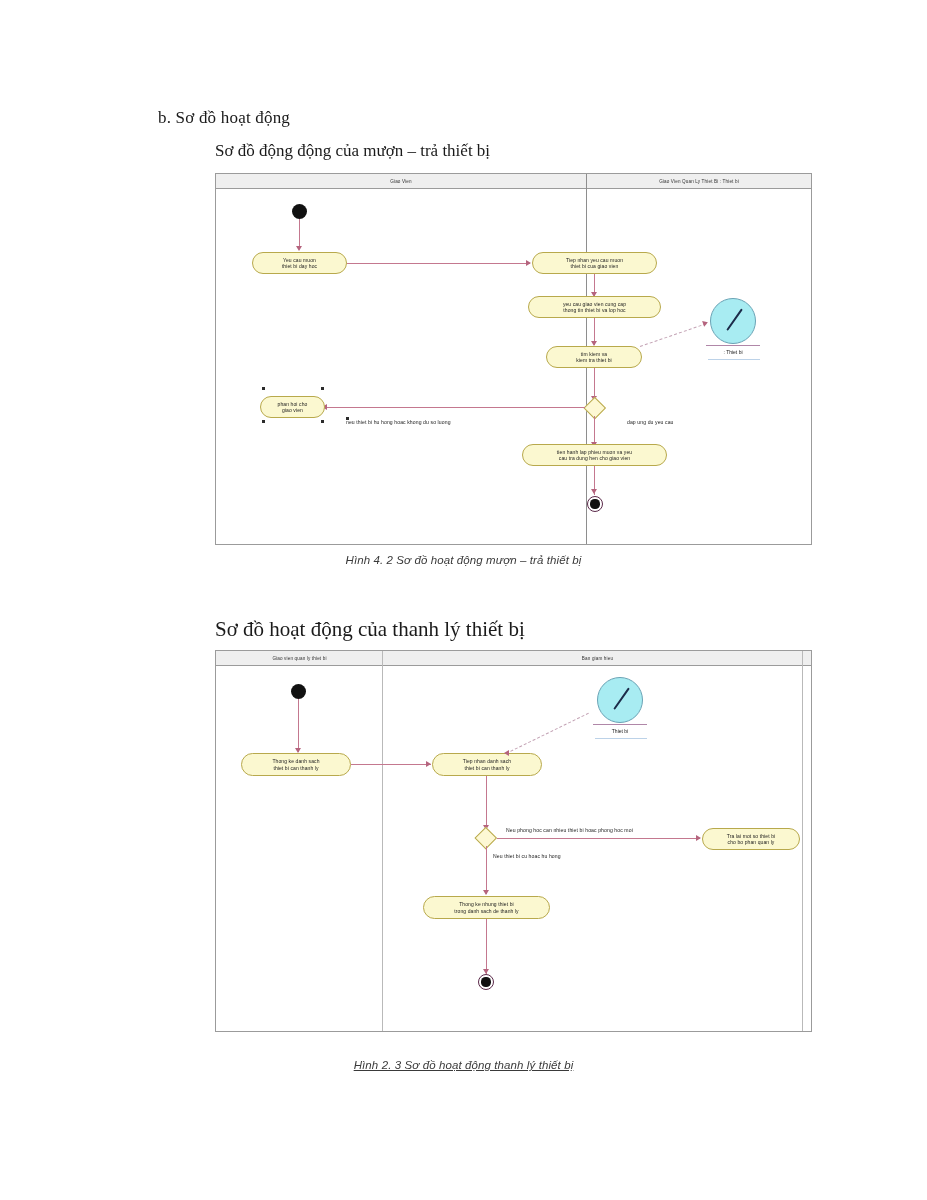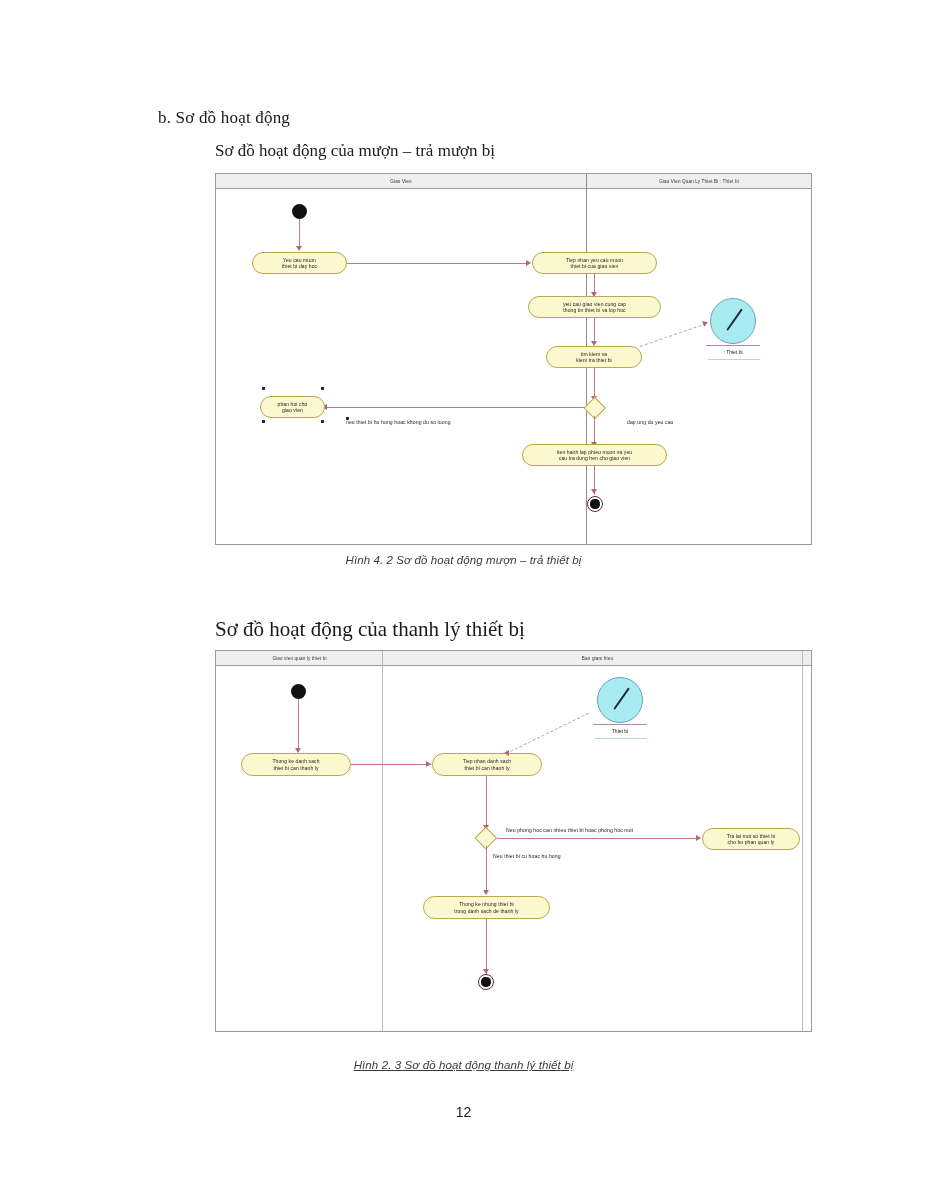--- a/index.html
+++ b/index.html
@@ -196,21 +196,21 @@
     position:absolute; width:2.6px; height:2.6px;
     background:#2b2b2b;
   }
 </style>
 </head>
 <body>
 
 <div class="page">
 
   <div class="heading-b">b. Sơ đồ hoạt động</div>
-  <div class="subheading-1">Sơ đồ hoạt động của mượn – trả mượn bị</div>
+  <div class="subheading-1">Sơ đồ động động của mượn – trả thiết bị</div>
 
   <div class="diagram" id="diagram-1">
 
     <div class="swimlane-header"></div>
     <div class="swimlane-title" style="left:0; width:370px;">Giao Vien</div>
     <div class="swimlane-title" style="left:371px; width:224px;">Giao Vien Quan Ly Thiet Bi : Thiet bi</div>
 
     <div class="lane-divider" style="left:370px;"></div>
 
     <div class="start-node" style="left:76px; top:30px;"></div>
@@ -384,15 +384,14 @@
     </div>
 
     <div class="flow-v" style="left:270px; top:268px; height:55px;"></div>
     <div class="arrow arrow-down" style="left:267px; top:318px;"></div>
 
     <div class="end-node" style="left:262px; top:323px;"></div>
 
   </div>
 
   <div class="caption c2">Hình 2. 3 Sơ đồ hoạt động thanh lý thiết bị</div>
-  <div class="page-number">12</div>
 
 </div>
 
 </body></html>

